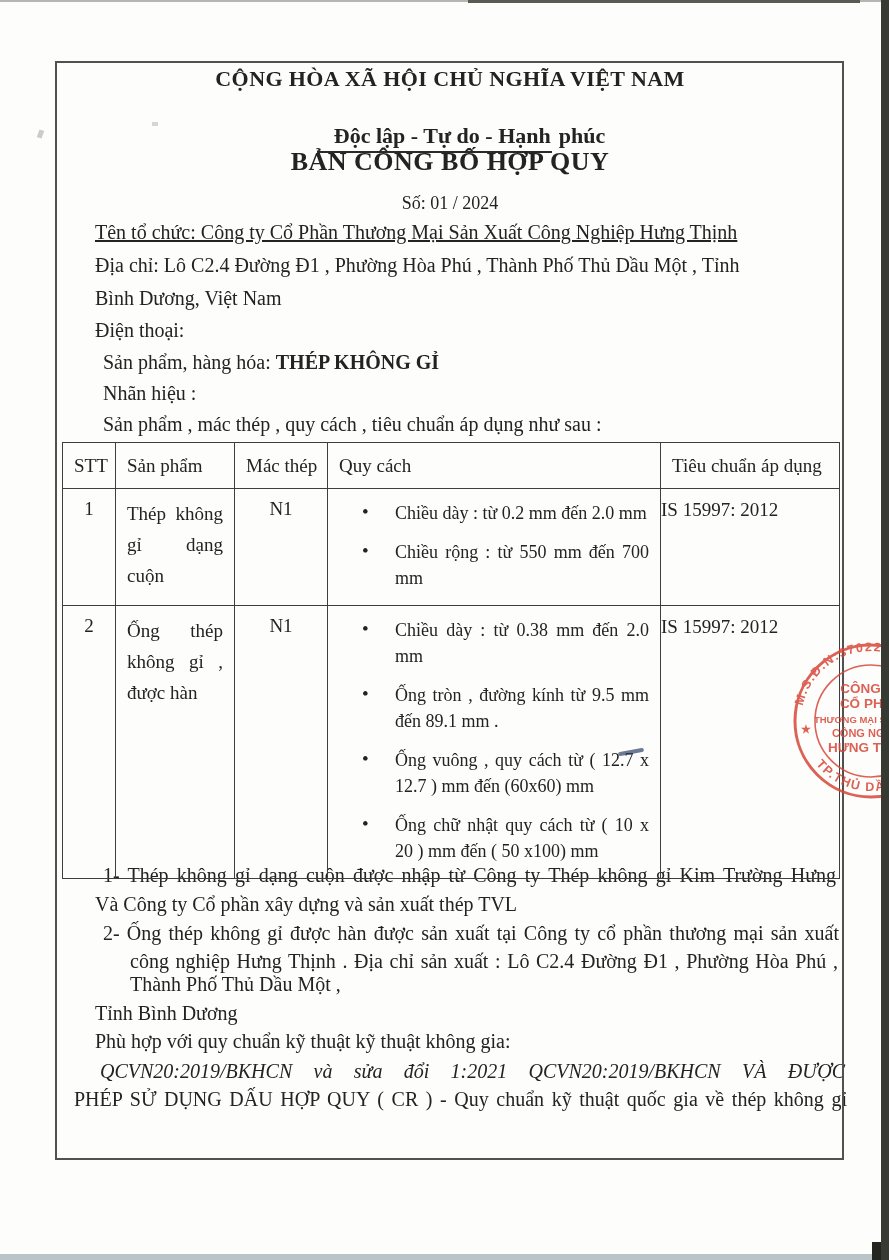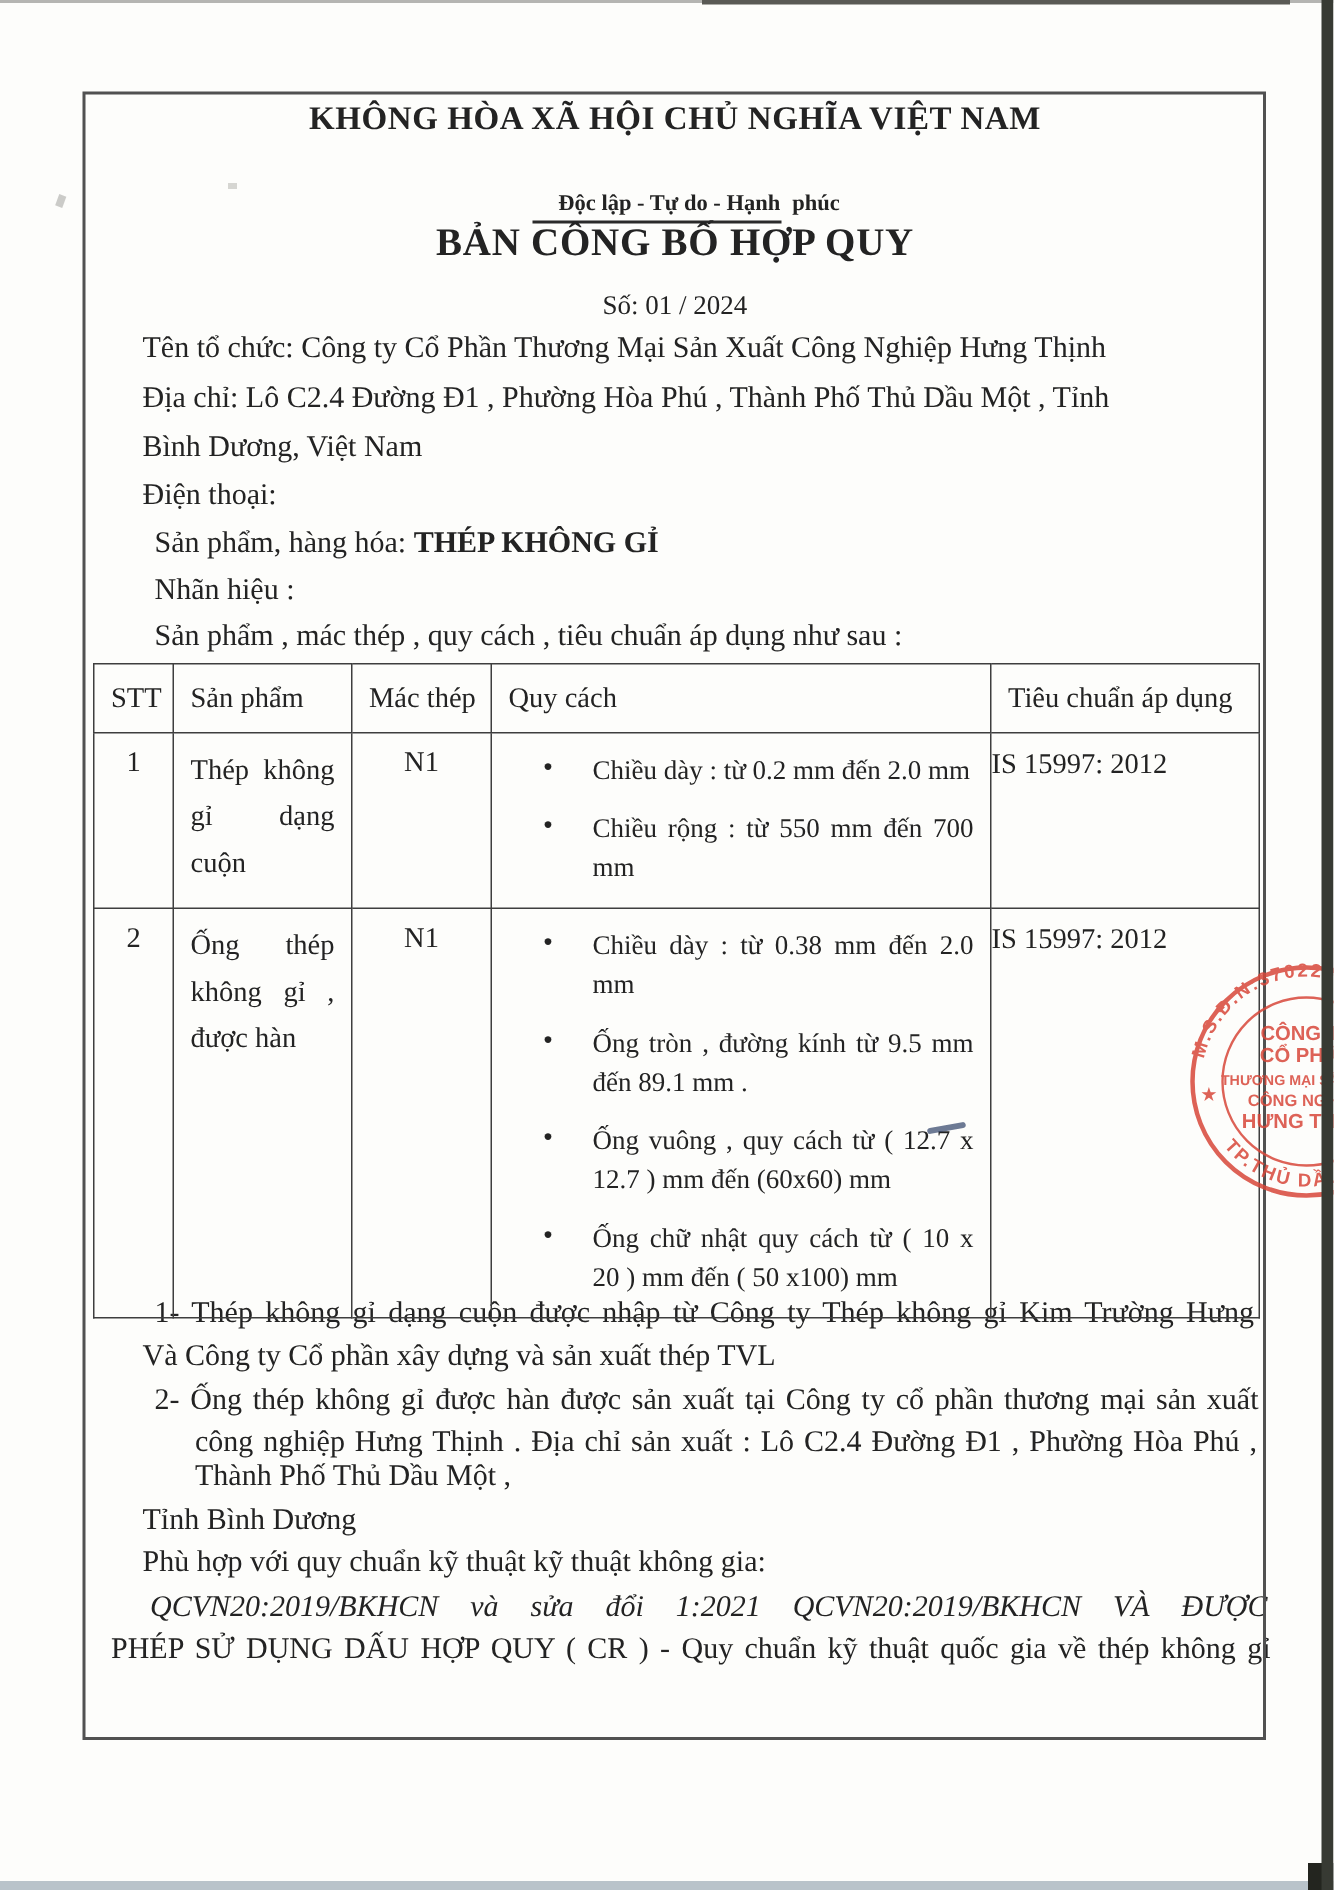--- a/index.html
+++ b/index.html
@@ -15,21 +15,21 @@
     position:absolute;left:55px;top:61px;width:789px;height:1099px;
     border:2px solid #515151;box-sizing:border-box;z-index:1;
   }
   .top-edge-light{position:absolute;left:0;top:0;width:889px;height:2px;background:#b5b5b2;z-index:8;}
   .top-edge-dark{position:absolute;left:468px;top:0;width:392px;height:3px;background:#5a5a55;z-index:9;}
   .right-band{position:absolute;left:881px;top:0;width:8px;height:1260px;background:#373a33;z-index:20;}
   .bottom-band{position:absolute;left:0;top:1254px;width:889px;height:6px;background:#b9c3ca;z-index:18;}
   .corner-dark{position:absolute;left:872px;top:1242px;width:17px;height:18px;background:#23251f;z-index:19;}
 
   .nat-title{top:66px;font-size:22px;font-weight:bold;letter-spacing:.4px;}
-  .motto{top:97px;font-size:15px;font-weight:bold;}
+  .motto{top:97px;font-size:22px;font-weight:bold;}
   .motto-u{border-bottom:2px solid #2a2a2a;padding:0 1px 3px 17px;}
   .motto-tail{margin-left:7px;}
   .doc-title{top:149px;font-size:26px;font-weight:bold;letter-spacing:.5px;}
   .doc-num{top:190px;font-size:18px;}
   .bold{font-weight:bold;}
 
   table.spec{
     position:absolute;left:62px;top:442px;width:777px;z-index:2;
     border-collapse:collapse;table-layout:fixed;
     font-size:19px;
@@ -66,28 +66,28 @@
 </head>
 <body>
 
 <div>
 
   <div class="top-edge-light"></div>
   <div class="top-edge-dark"></div>
 
   <div class="page-border"></div>
 
-  <div class="ln centered nat-title">KHÔNG HÒA XÃ HỘI CHỦ NGHĨA VIỆT NAM</div>
+  <div class="ln centered nat-title">CỘNG HÒA XÃ HỘI CHỦ NGHĨA VIỆT NAM</div>
   <div class="ln centered motto">
     <span class="motto-u">Độc lập - Tự do - Hạnh</span><span class="motto-tail">phúc</span>
   </div>
   <div class="ln centered doc-title">BẢN CÔNG BỐ HỢP QUY</div>
   <div class="ln centered doc-num">Số: 01 / 2024</div>
 
-  <div class="ln" style="left:95px;top:219px;">Tên tổ chức: Công ty Cổ Phần Thương Mại Sản Xuất Công Nghiệp Hưng Thịnh</div>
+  <div class="ln" style="left:95px;top:219px;text-decoration:underline;">Tên tổ chức: Công ty Cổ Phần Thương Mại Sản Xuất Công Nghiệp Hưng Thịnh</div>
   <div class="ln" style="left:95px;top:252px;">Địa chỉ: Lô C2.4 Đường Đ1 , Phường Hòa Phú , Thành Phố Thủ Dầu Một , Tỉnh</div>
   <div class="ln" style="left:95px;top:285px;">Bình Dương, Việt Nam</div>
   <div class="ln" style="left:95px;top:317px;">Điện thoại:</div>
   <div class="ln" style="left:103px;top:349px;"><span>Sản phẩm, hàng hóa: </span><span class="bold">THÉP KHÔNG GỈ</span></div>
   <div class="ln" style="left:103px;top:380px;">Nhãn hiệu :</div>
   <div class="ln" style="left:103px;top:411px;">Sản phẩm , mác thép , quy cách , tiêu chuẩn áp dụng như sau :</div>
 
   <table class="spec">
     <colgroup>
       <col style="width:53px">

